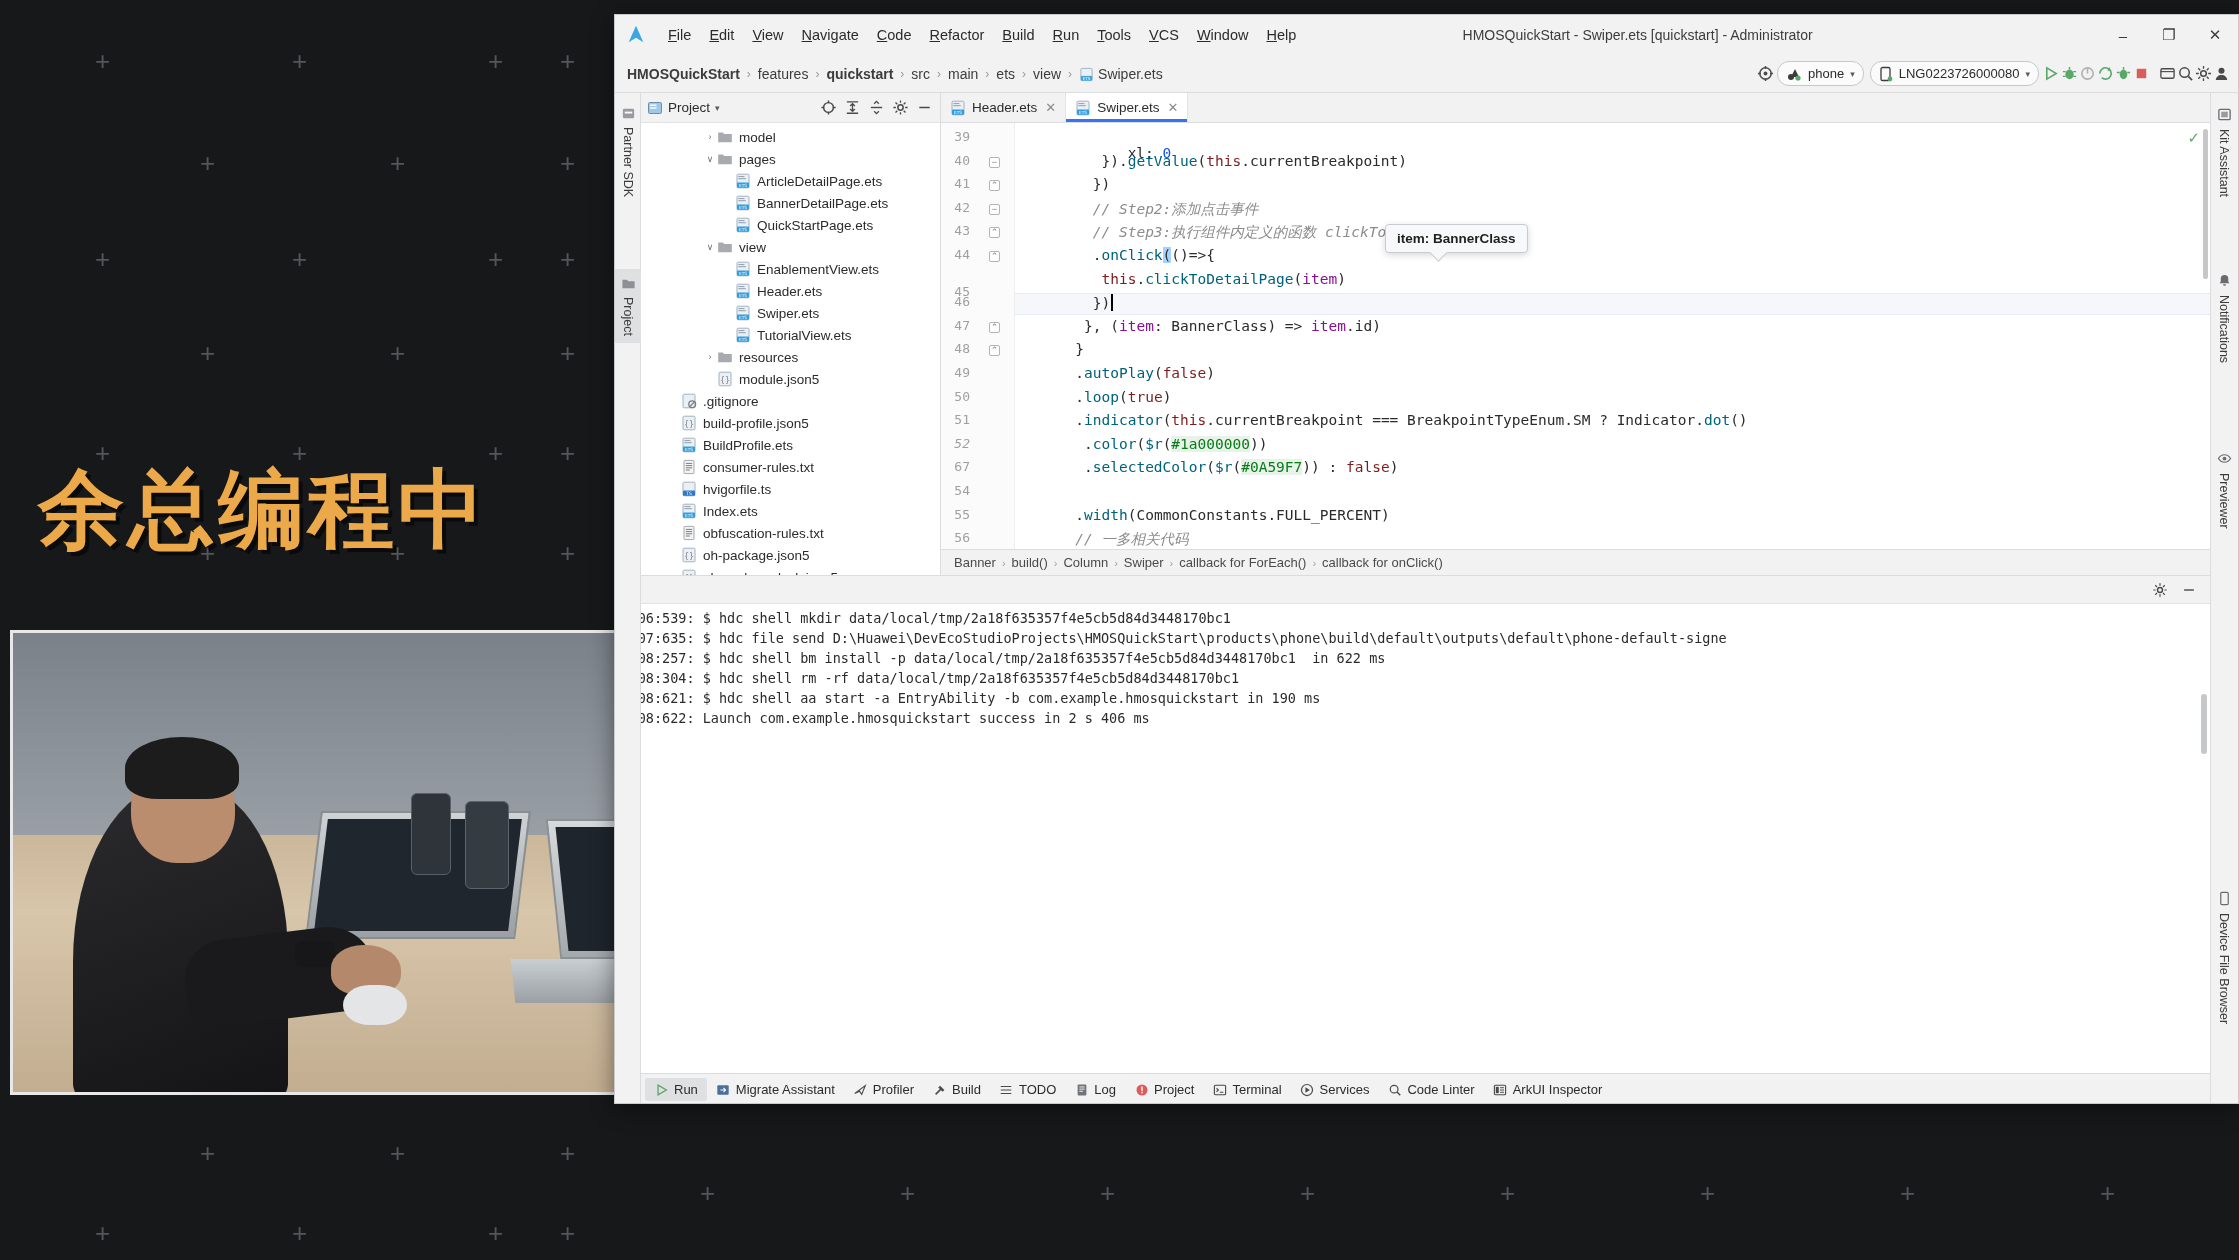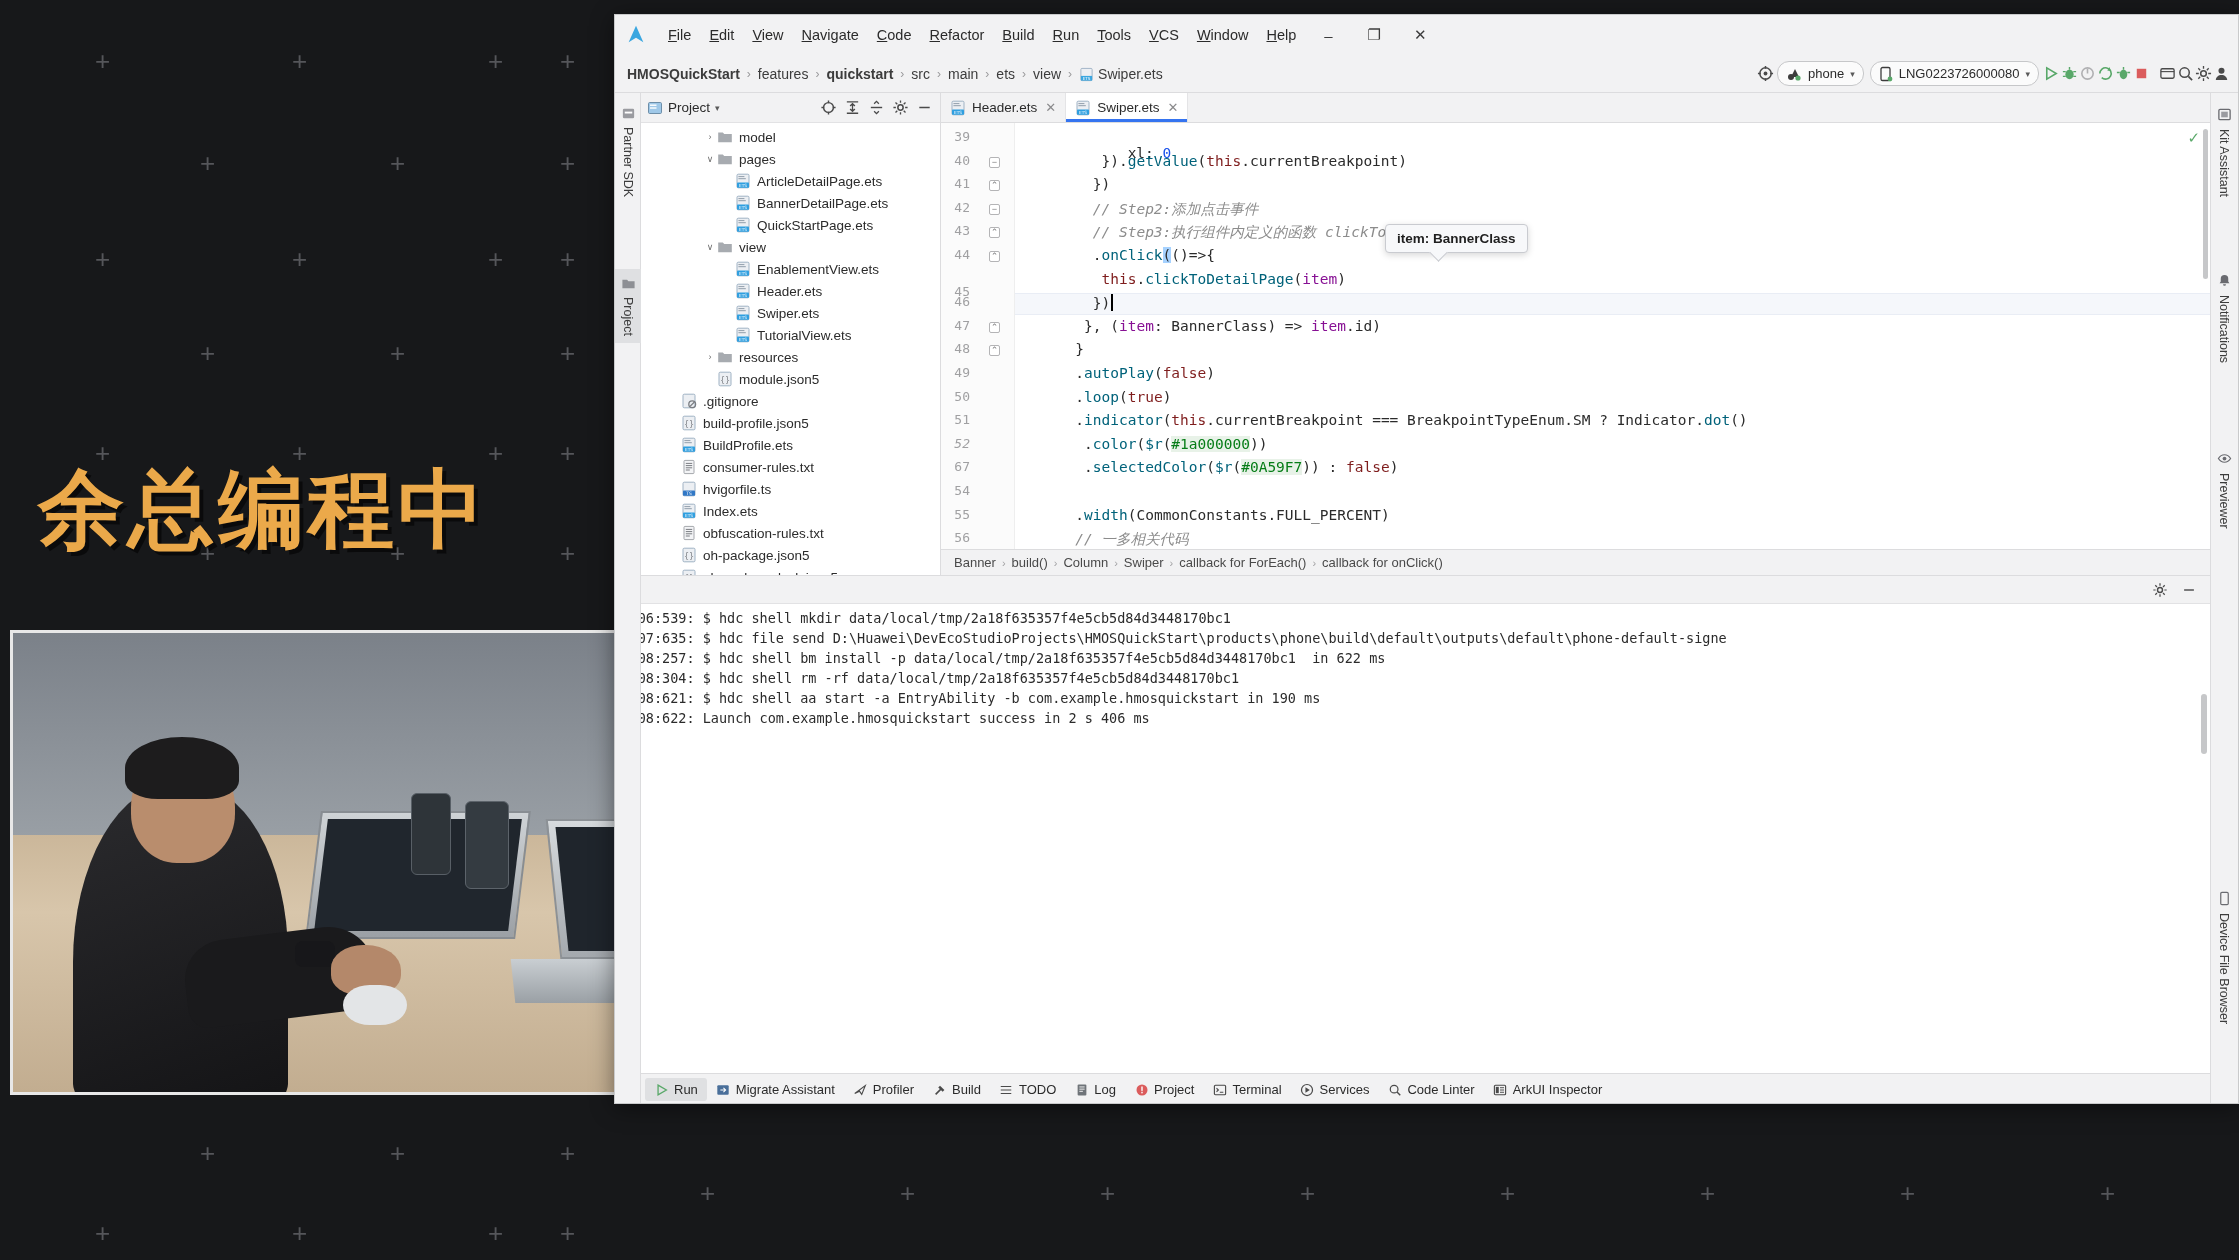--- a/index.html
+++ b/index.html
@@ -271,20 +271,21 @@
         <div class="menu-item"><u>N</u>avigate</div>
         <div class="menu-item"><u>C</u>ode</div>
         <div class="menu-item"><u>R</u>efactor</div>
         <div class="menu-item"><u>B</u>uild</div>
         <div class="menu-item"><u>R</u>un</div>
         <div class="menu-item"><u>T</u>ools</div>
         <div class="menu-item"><u>V</u>CS</div>
         <div class="menu-item"><u>W</u>indow</div>
         <div class="menu-item"><u>H</u>elp</div>
       </div>
+    <div id="win-title">HMOSQuickStart - Swiper.ets [quickstart] - Administrator</div>
     <div class="wbtn">–</div>
     <div class="wbtn">❐</div>
     <div class="wbtn" id="wbtn-close">✕</div>
   </div>
 
   <div id="navbar">
     <div id="crumbs-top" style="display: flex; align-items: center;">
         <span class="crumb bold">HMOSQuickStart</span>
         <span class="crumb-sep">›</span>
         <span class="crumb">features</span>

